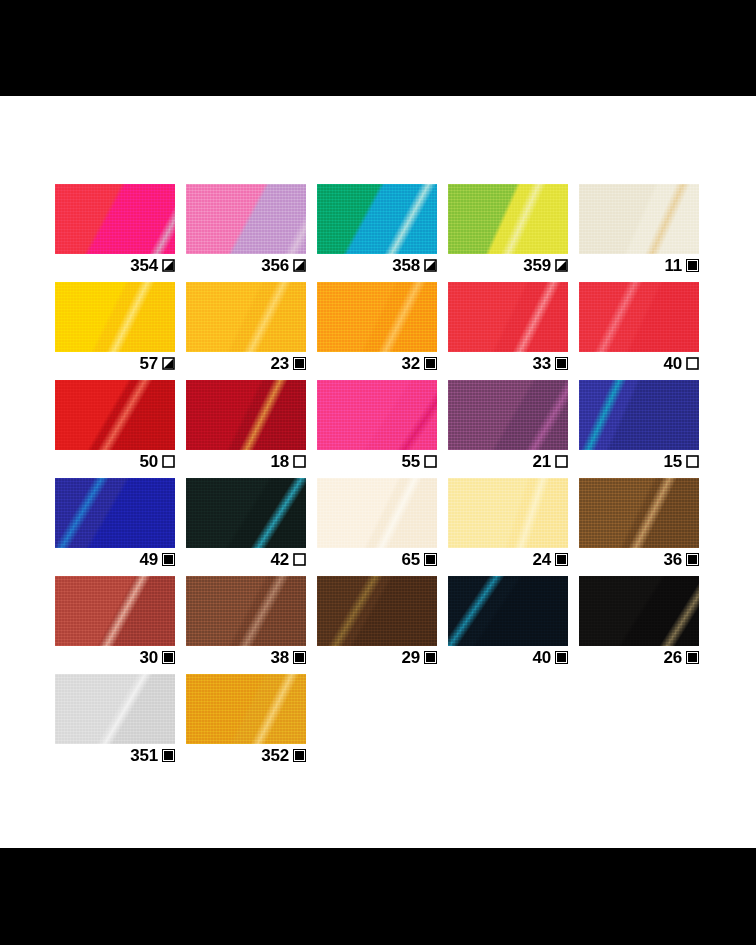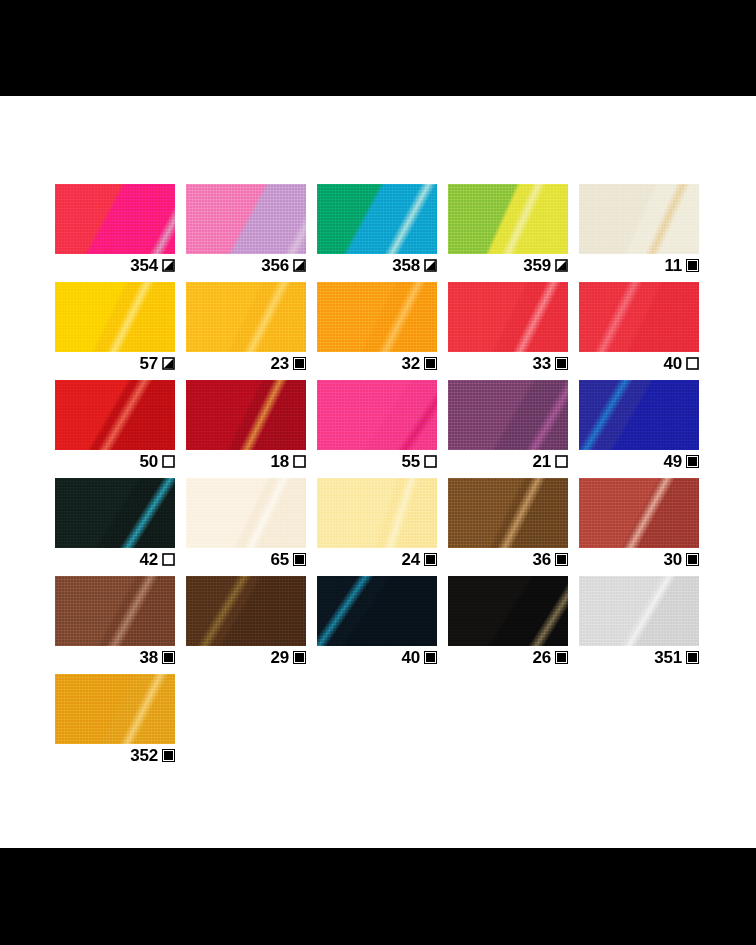--- a/index.html
+++ b/index.html
@@ -342,20 +342,35 @@
             <span class="swatch-number">21</span>
             <span class="opacity-icon">
               <svg width="13" height="13" viewBox="0 0 13 13">
                 <rect x="1" y="1" width="11" height="11" fill="#ffffff" stroke="#000000" stroke-width="1.6"></rect>
               </svg>
             </span>
           </div>
         </div>
         <div class="swatch-cell">
           <div class="swatch-chip">
+            <div class="chip-base" style="background: rgb(51, 52, 160);"></div>
+            <div class="chip-diag" style="background: linear-gradient(114deg, rgba(0, 0, 0, 0) 38%, rgb(43, 45, 140) 41%);"></div>
+            <div class="chip-streak" style="background: linear-gradient(114deg, rgba(255, 255, 255, 0) 24%, rgb(18, 163, 196) 28%, rgba(255, 255, 255, 0) 32%); opacity: 0.85;"></div>
+          </div>
+          <div class="swatch-label-row">
+            <span class="swatch-number">15</span>
+            <span class="opacity-icon">
+              <svg width="13" height="13" viewBox="0 0 13 13">
+                <rect x="1" y="1" width="11" height="11" fill="#ffffff" stroke="#000000" stroke-width="1.6"></rect>
+              </svg>
+            </span>
+          </div>
+        </div>
+        <div class="swatch-cell">
+          <div class="swatch-chip">
             <div class="chip-base" style="background: rgb(42, 42, 156);"></div>
             <div class="chip-diag" style="background: linear-gradient(120deg, rgba(0, 0, 0, 0) 44%, rgb(27, 31, 166) 47%);"></div>
             <div class="chip-streak" style="background: linear-gradient(120deg, rgba(255, 255, 255, 0) 26%, rgb(31, 127, 208) 30%, rgba(255, 255, 255, 0) 34%); opacity: 0.85;"></div>
           </div>
           <div class="swatch-label-row">
             <span class="swatch-number">49</span>
             <span class="opacity-icon">
               <svg width="13" height="13" viewBox="0 0 13 13">
                 <rect x="0.5" y="0.5" width="12" height="12" fill="#ffffff" stroke="#000000" stroke-width="1"></rect>
                 <rect x="2" y="2" width="9" height="9" fill="#000000"></rect>

